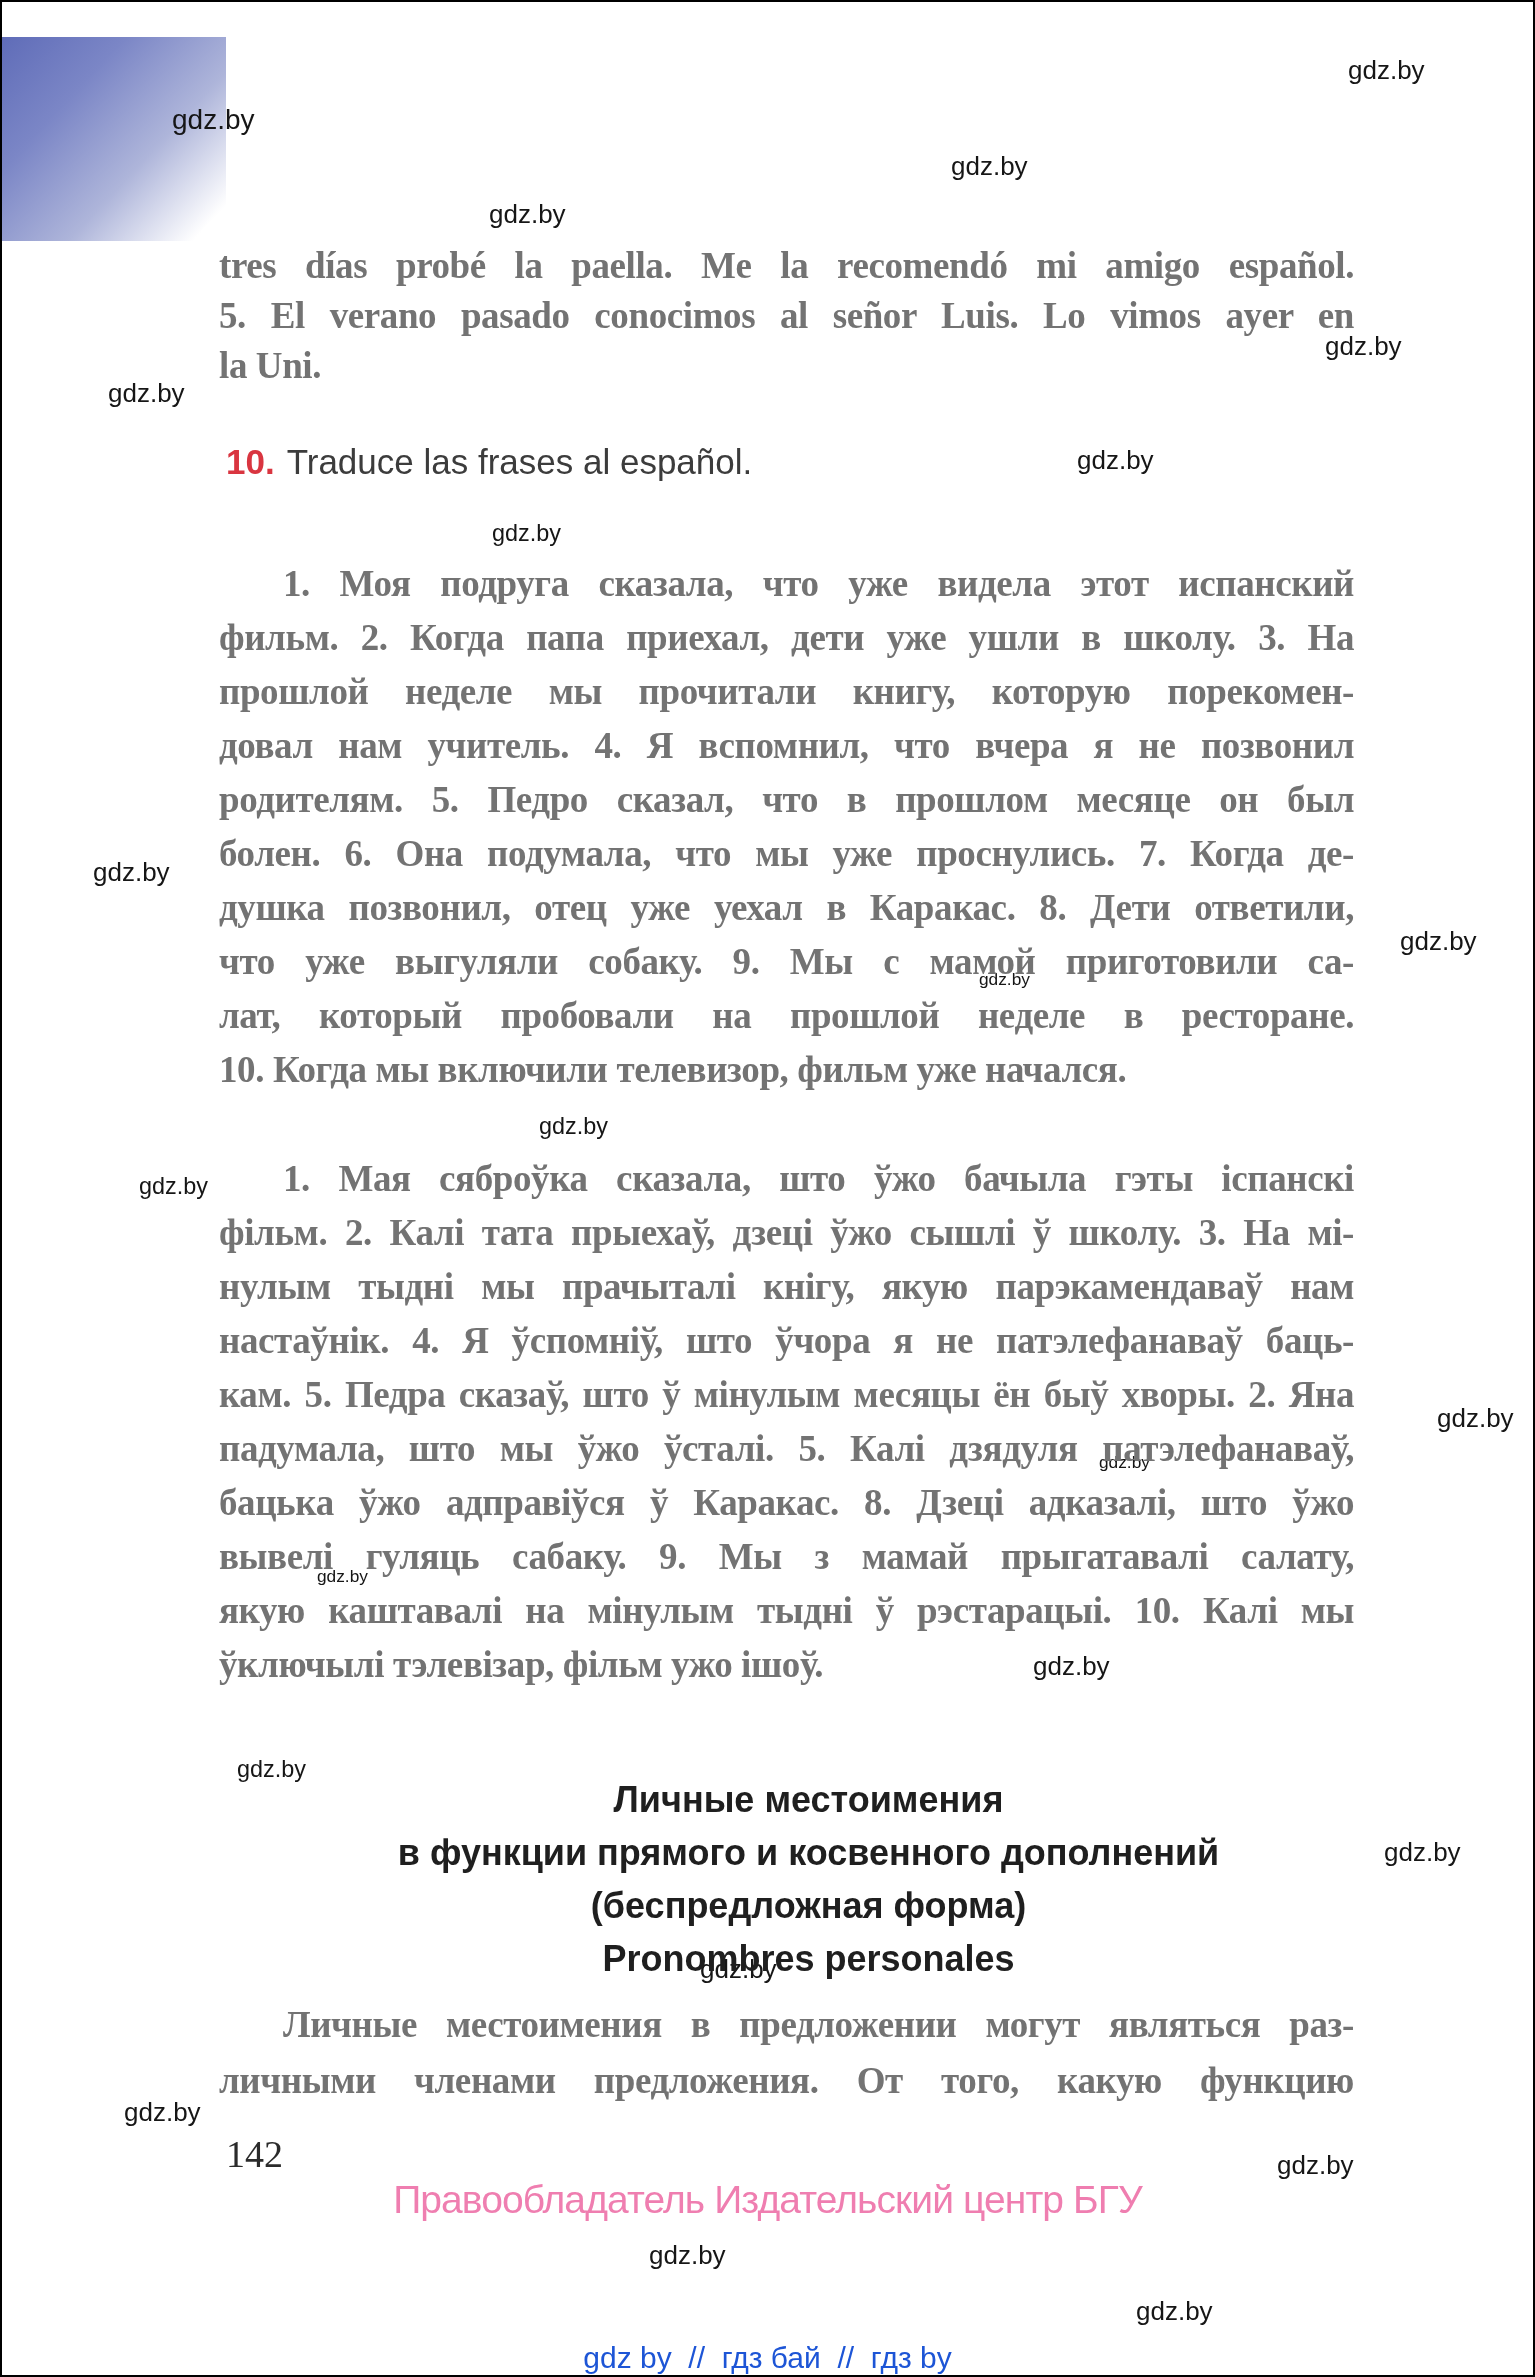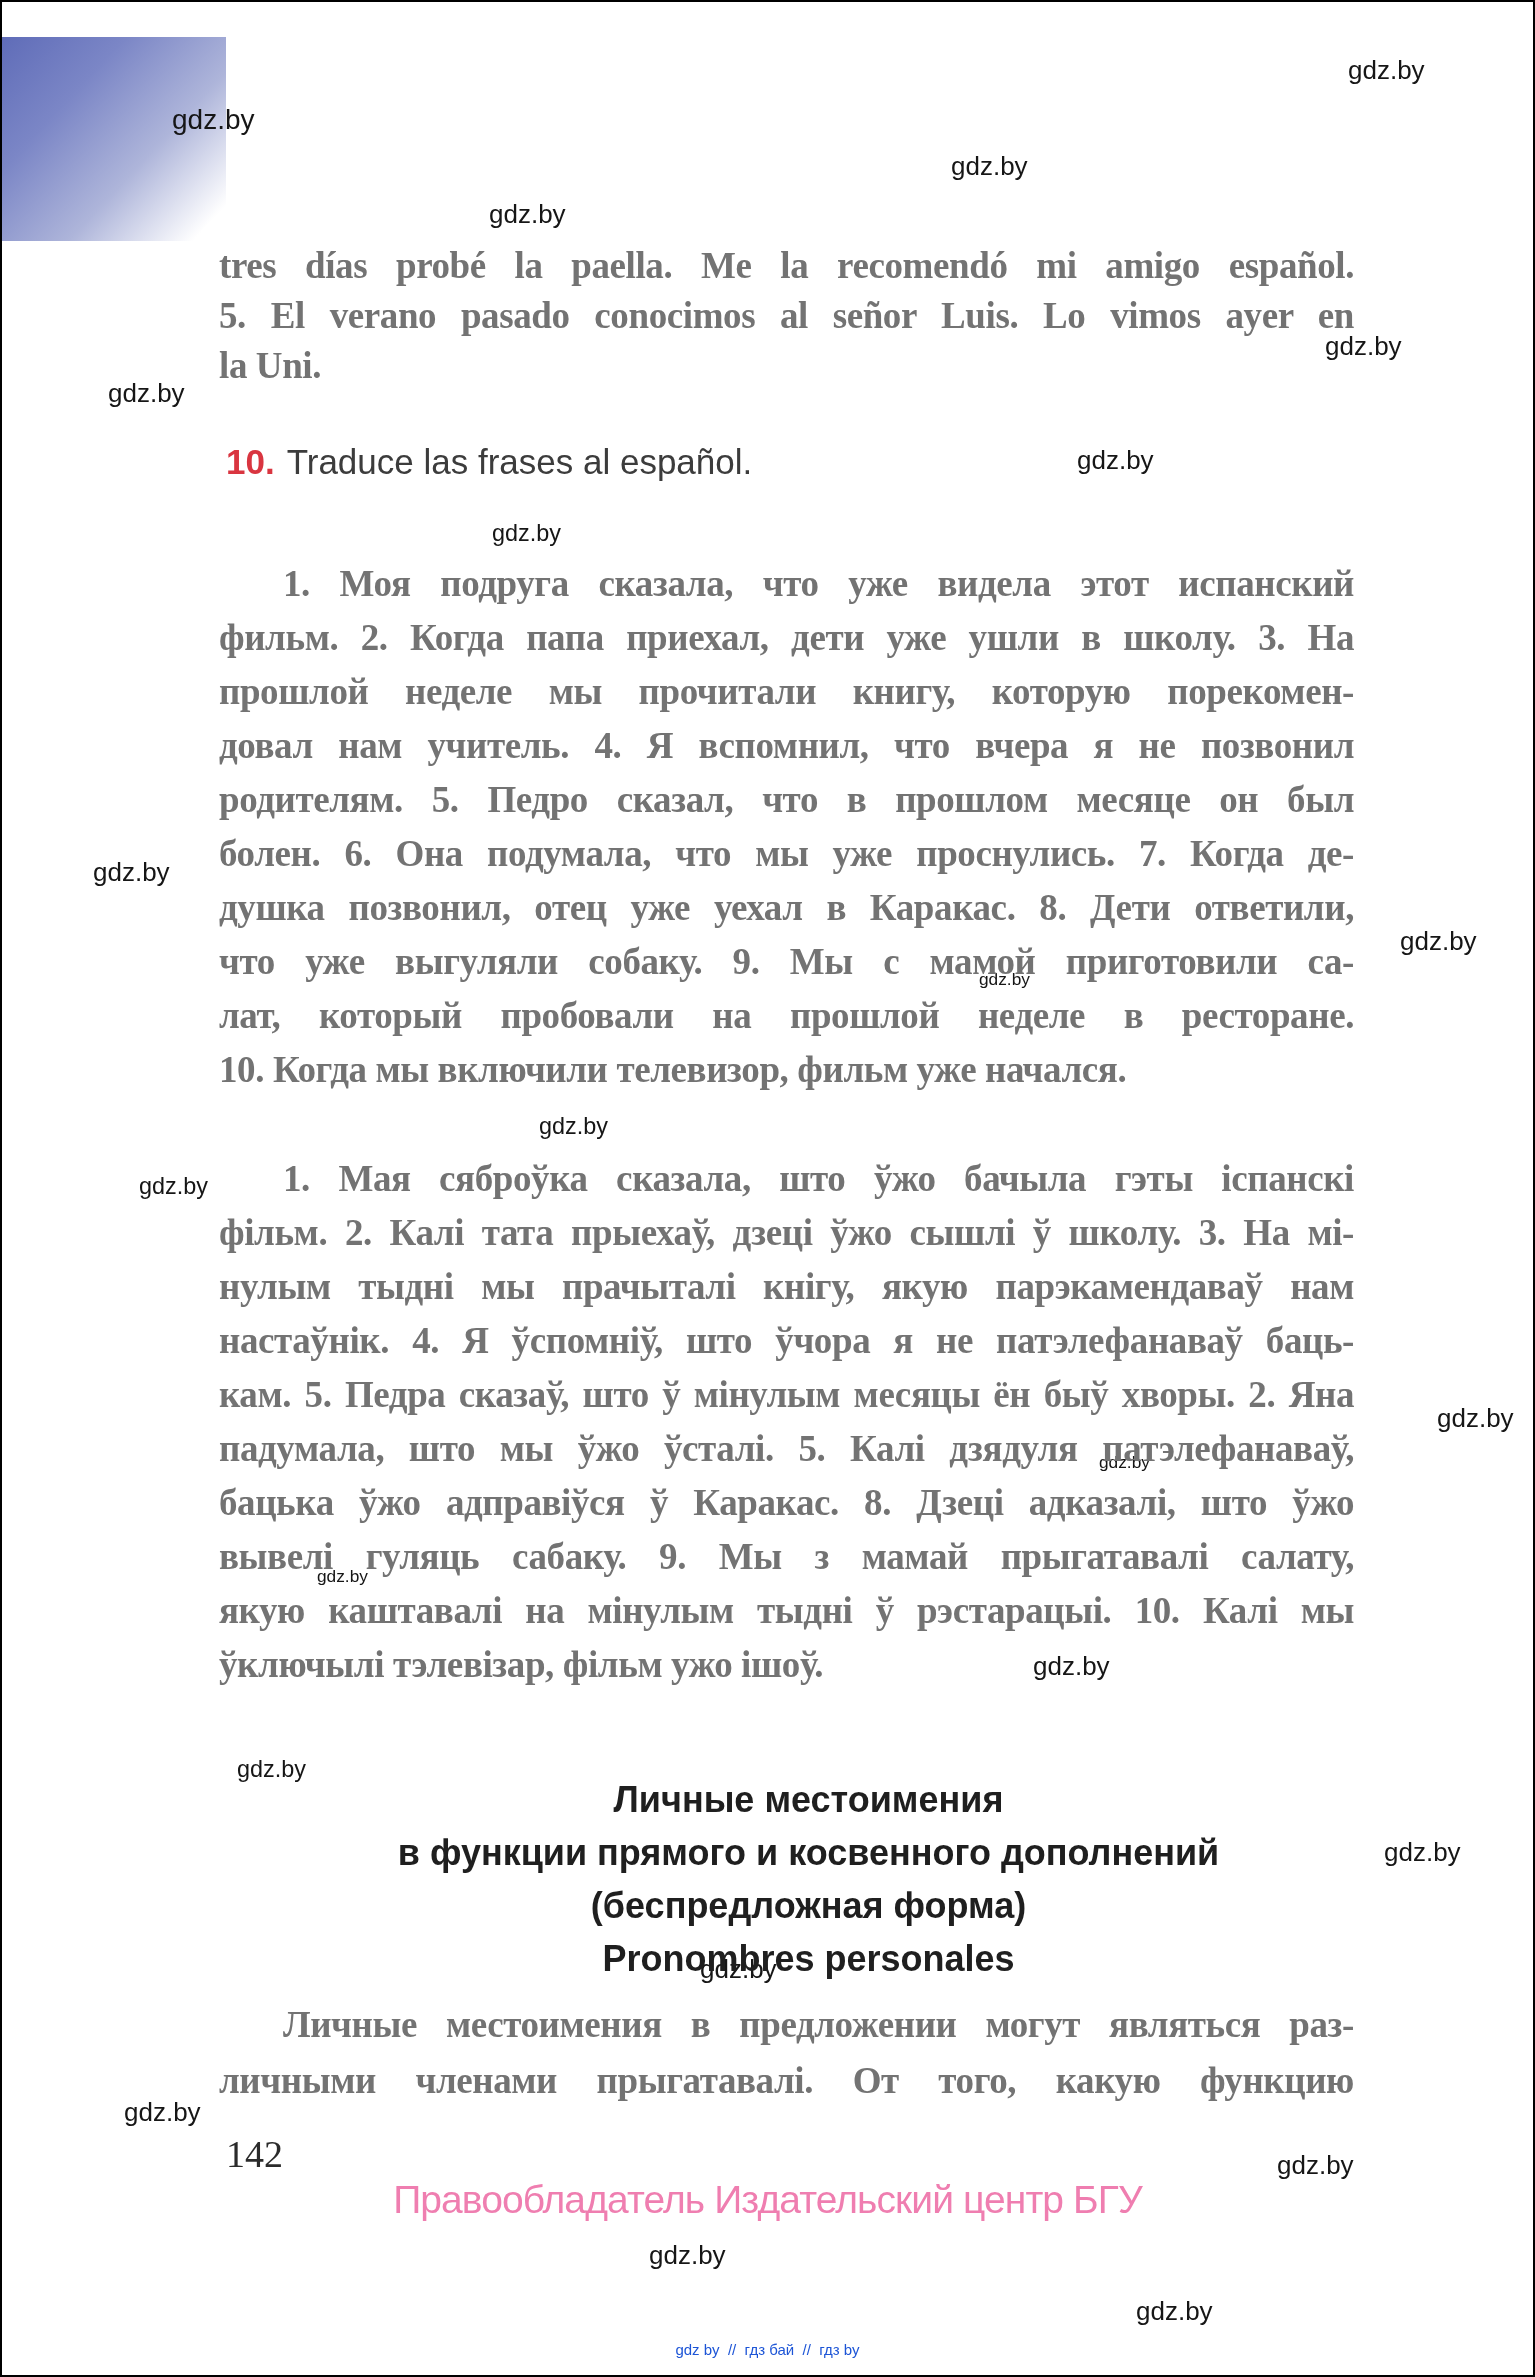--- a/index.html
+++ b/index.html
@@ -61,21 +61,21 @@
     position:absolute;left:0;right:0;top:2176px;
     text-align:center;
     font-family:"Liberation Sans", sans-serif;
     font-size:39px;color:#ef7eb0;
     letter-spacing:-0.9px;
   }
   .footer{
     position:absolute;left:0;right:0;top:2339px;
     text-align:center;
     font-family:"Liberation Sans", sans-serif;
-    font-size:15px;color:#1d55d6;
+    font-size:30px;color:#1d55d6;
     white-space:pre;
   }
 </style>
 </head>
 <body>
 
 <div class="page">
 
 
   <div class="corner-gradient"></div>
@@ -143,21 +143,21 @@
 
   <div class="section-heading">
     <div>Личные местоимения</div>
     <div>в функции прямого и косвенного дополнений</div>
     <div>(беспредложная форма)</div>
     <div>Pronombres personales</div>
   </div>
 
   <div class="col theory">
     <div class="line jl ind">Личные местоимения в предложении могут являться раз-</div>
-    <div class="line jl">личными членами прыгатавалі. От того, какую функцию</div>
+    <div class="line jl">личными членами предложения. От того, какую функцию</div>
   </div>
 
   <div class="page-number">142</div>
 
   <div class="copyright">Правообладатель Издательский центр БГУ</div>
 
   <div class="footer">gdz by  //  гдз бай  //  гдз by</div>
 
 </div>
 

